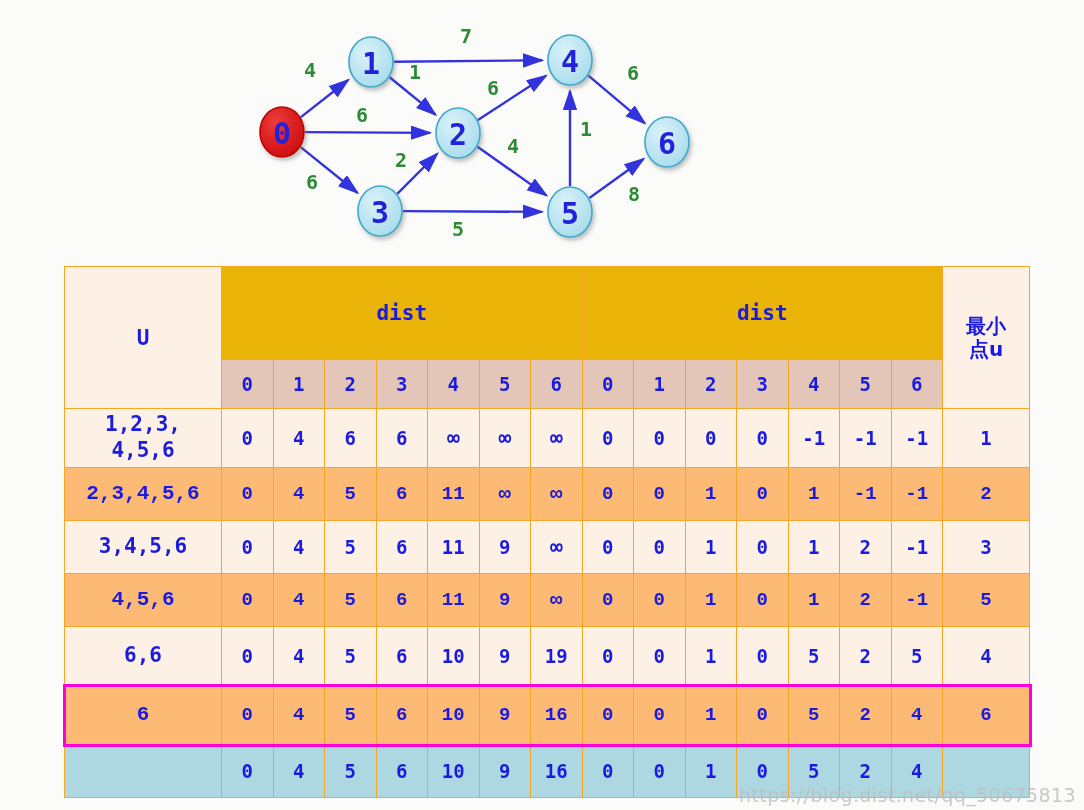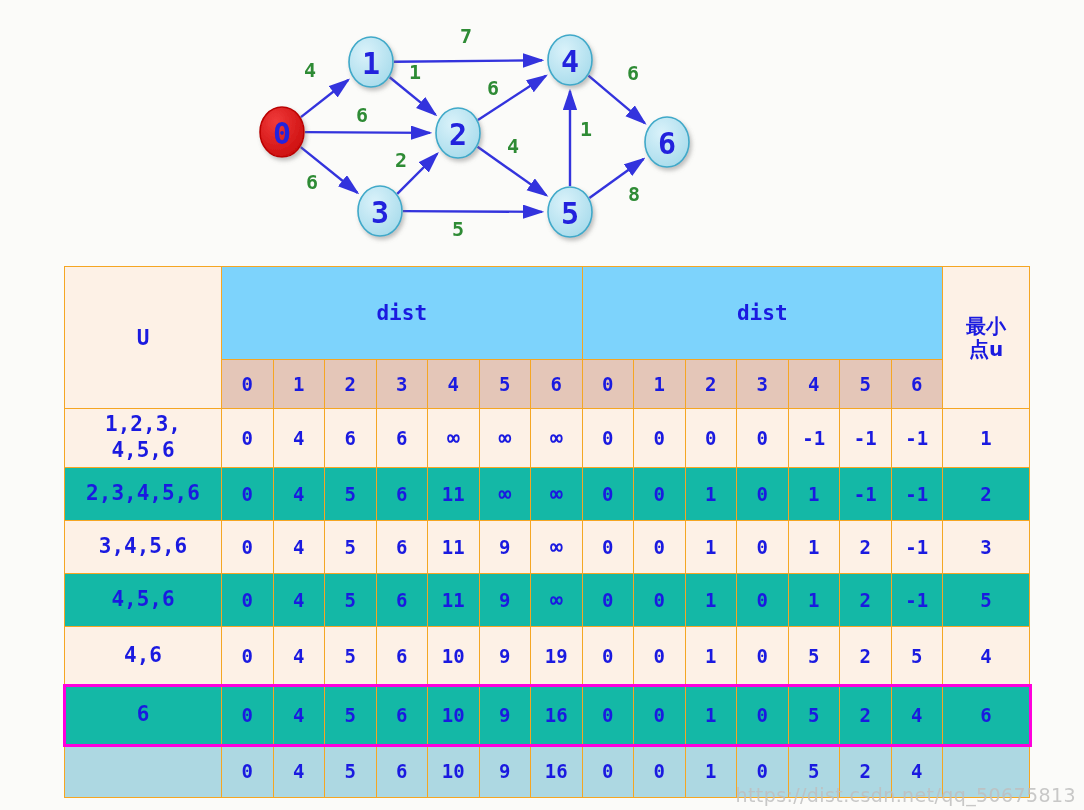--- a/index.html
+++ b/index.html
@@ -38,28 +38,28 @@
     vertical-align:middle;
     padding:0;
     font-weight:bold;
     color:#1A1AE0;
   }
   .col-u{width:156px;}
   .col-n{width:48px;}
   .col-n-wide{width:68px;}
   .col-min{width:86px;}
 
-  .hdr-group{background:#7dd3fc;font-size:21px;height:92px;}
+  .hdr-group{background:#eab308;font-size:21px;height:92px;}
   .hdr-u{background:#FDF1E6;font-size:21px;}
   .hdr-min{background:#FDF1E6;font-size:20px;line-height:1.15;}
   .hdr-min .cjk{font-family:"DejaVu Sans", sans-serif;text-align:center;}
   .hdr-idx{background:#E4C6B8;height:48px;font-size:19px;}
 
   tr.r-light td{background:#FDF1E6;}
-  tr.r-dark  td{background:#14b8a6;}
+  tr.r-dark  td{background:#fdba74;font-family:Liberation Mono, monospace;}
   tr.r-final td{background:#ADD8E2;}
 
   tr.data td{height:52px;}
   tr.r-tall td{height:58px;}
   .uset{font-size:21px;line-height:1.22;}
   .red{color:#EE0000;}
   .inf{font-size:21px;}
 
   
   tr.r-highlight{position:relative;}
@@ -258,21 +258,21 @@
           <td class="col-n">0</td>
           <td class="col-n">0</td>
           <td class="col-n">1</td>
           <td class="col-n">0</td>
           <td class="col-n-wide">1</td>
           <td class="col-n-wide">2</td>
           <td class="col-n-wide">-1</td>
           <td class="col-min">5</td>
         </tr>
         <tr class="data r-light r-tall">
-          <td class="col-u uset">4,6</td>
+          <td class="col-u uset">6,6</td>
           <td class="col-n">0</td>
           <td class="col-n">4</td>
           <td class="col-n">5</td>
           <td class="col-n">6</td>
           <td class="col-n red">10</td>
           <td class="col-n">9</td>
           <td class="col-n red">19</td>
           <td class="col-n">0</td>
           <td class="col-n">0</td>
           <td class="col-n">1</td>
@@ -316,13 +316,13 @@
           <td class="col-n-wide">5</td>
           <td class="col-n-wide">2</td>
           <td class="col-n-wide">4</td>
           <td class="col-min"></td>
         </tr>
       </tbody>
   </table>
   <div id="magenta-box" style="display: block; left: -1.5px; top: 417.5px; width: 969px; height: 63px; border-color: rgb(255, 0, 221);"></div>
 </div>
 
-<div id="watermark">https://dist.csdn.net/qq_50675813</div>
+<div id="watermark">https://blog.dist.net/qq_50675813</div>
 
 </body></html>

